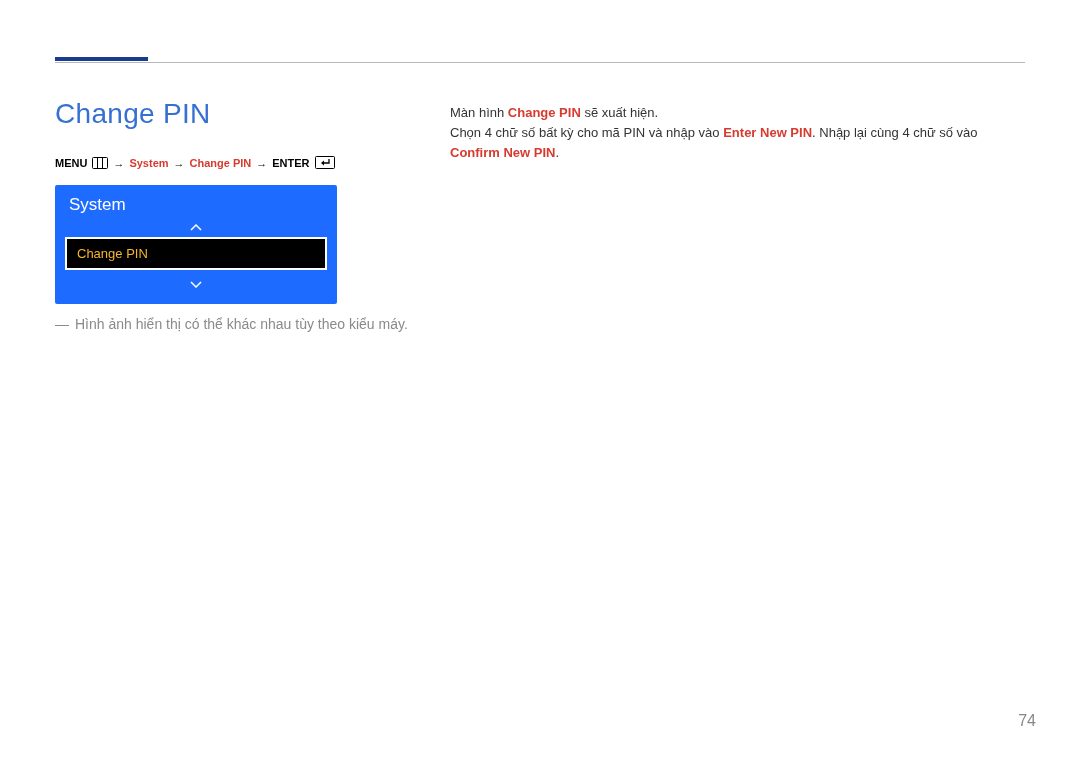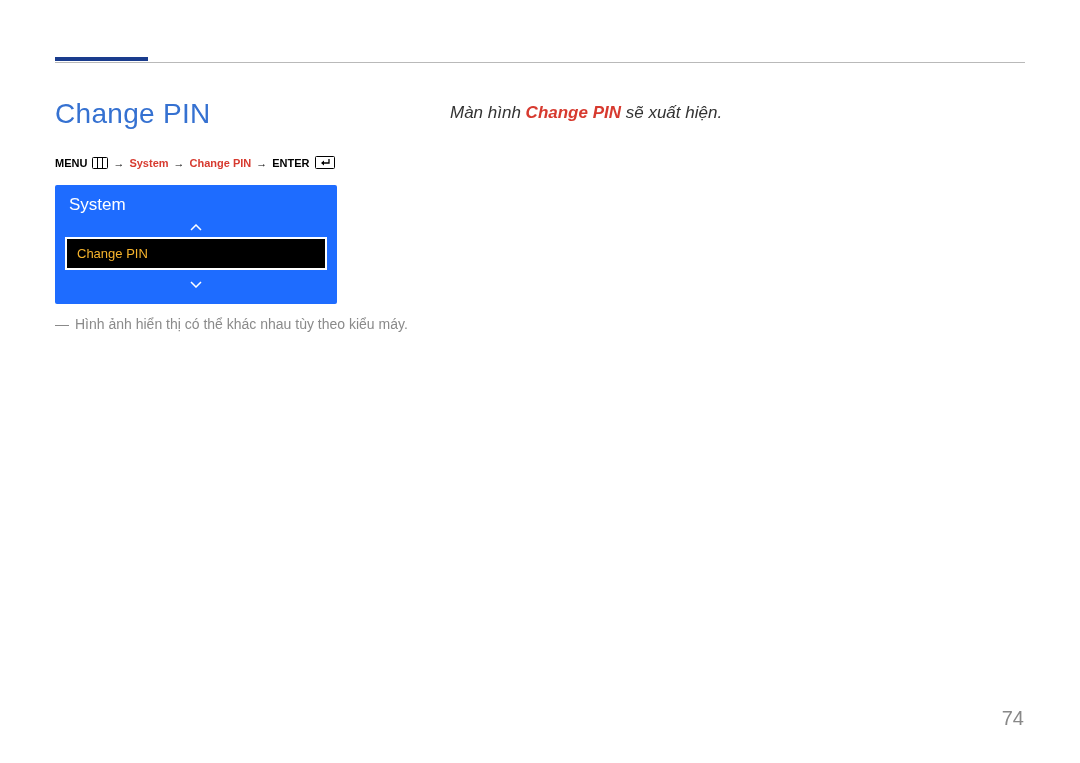--- a/index.html
+++ b/index.html
@@ -99,31 +99,30 @@
       top: 316px;
       font-size: 14px;
       color: #8a8a8a;
     }
     .disclaimer .dash { margin-right: 6px; }
     .body-para {
       position: absolute;
       left: 450px;
       top: 103px;
       right: 55px;
-      font-size: 17px;
+      font-size: 13px;
       line-height: 20px;
       color: #333;
-      font-style: italic;
     }
     .body-para .red { color: #d73a2f; font-weight: 700; }
     .page-num {
       position: absolute;
-      right: 56px;
+      right: 44px;
       bottom: 33px;
-      font-size: 20px;
+      font-size: 16px;
       color: #888;
       font-weight: 300;
     }
   </style>
 </head>
 <body>
 
 <div class="topline"></div>
 <div class="accent-segment"></div>
 
@@ -173,15 +172,18 @@
 </div>
 
 <div class="disclaimer">
   <span class="dash">―</span><span>Hình ảnh hiển thị có thể khác nhau tùy theo kiểu máy.</span>
 </div>
 
 <div class="body-para">
   <div>
     <span>Màn hình </span><span class="red">Change PIN</span><span> sẽ xuất hiện.</span>
   </div>
+  <div>
+    <span>Chọn 4 chữ số bất kỳ cho mã PIN và nhập vào </span><span class="red">Enter New PIN</span><span>. Nhập lại cùng 4 chữ số vào </span><span class="red">Confirm New PIN</span><span>.</span>
+  </div>
 </div>
 
 <div class="page-num">74</div>
 
 </body></html>

